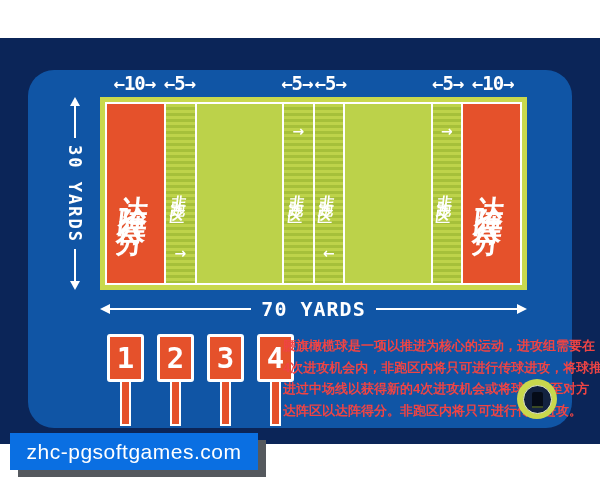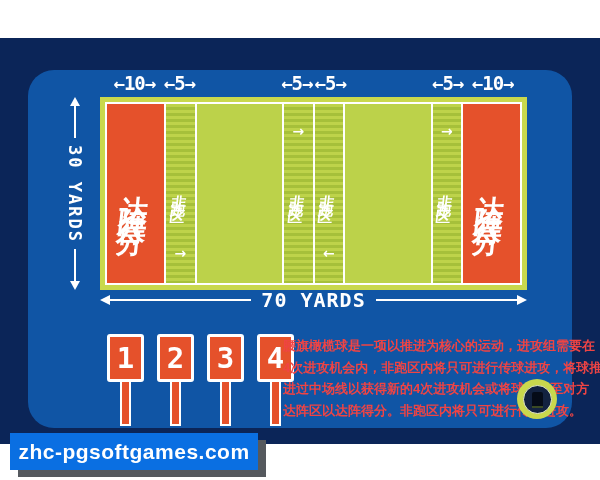--- a/index.html
+++ b/index.html
@@ -40,21 +40,21 @@
   .norun { background:repeating-linear-gradient(180deg,#bed34a 0px,#bed34a 3px,#a6c03a 3px,#a6c03a 6px);
            display:flex; align-items:center; justify-content:center; }
   .nr-label { writing-mode:vertical-rl; text-orientation:upright; color:#fff; font-weight:bold;
               font-size:15px; letter-spacing:7px; transform:skewX(-7deg); line-height:1; }
   .open { background:#bcd24a; }
   .zarrow { position:absolute; left:50%; transform:translateX(-50%); color:#fff; font-weight:bold;
             font-size:14px; font-family:"DejaVu Sans", sans-serif; line-height:1; }
   .zarrow.atop { top:11%; } .zarrow.abottom { bottom:13%; }
 
   
-  .hdim { position:absolute; left:100px; top:289px; width:427px; height:22px;
+  .hdim { position:absolute; left:100px; top:298px; width:427px; height:22px;
           display:flex; align-items:center; }
   .head-left { width:0; height:0; border-top:5px solid transparent; border-bottom:5px solid transparent; border-right:10px solid #fff; }
   .head-right { width:0; height:0; border-top:5px solid transparent; border-bottom:5px solid transparent; border-left:10px solid #fff; }
   .hline { height:2px; background:#fff; flex:1; }
   .hdtext { color:#fff; font-family:"DejaVu Sans Mono", monospace; font-weight:bold;
             font-size:20px; letter-spacing:1px; white-space:nowrap; margin:0 10px; }
 
   
   .markers { position:absolute; left:107px; top:334px; display:flex; gap:13px; }
   .marker { display:flex; flex-direction:column; align-items:center; }
@@ -72,21 +72,21 @@
   .badge { position:absolute; left:517px; top:379px; width:40px; height:40px; border-radius:50%;
            background:#c9d84d; display:flex; align-items:center; justify-content:center; }
   .badge-inner { width:29px; height:29px; border-radius:50%; background:#132240;
                  border:1px solid #e8eec7; box-sizing:border-box;
                  display:flex; align-items:center; justify-content:center; }
   .badge-emblem { width:11px; height:14px; background:#050b18; border-radius:2px 2px 0 0;
                   box-shadow:0 2px 0 0 #3a4a24; }
 
   
   .wm { position:absolute; left:10px; top:433px; width:248px; height:37px; background:#0a6fe2;
-        box-shadow:8px 7px 0 0 #55595e; display:flex; align-items:center; justify-content:center;font-weight:bold; }
+        box-shadow:8px 7px 0 0 #55595e; display:flex; align-items:center; justify-content:center; }
   .wm-text { color:#fff; font-size:21px; letter-spacing:0.5px; }
 </style>
 </head>
 <body>
 
 <div class="stage">
   <div class="navy-bg"></div>
   <div class="card"></div>
 
   <div class="dimrow">

